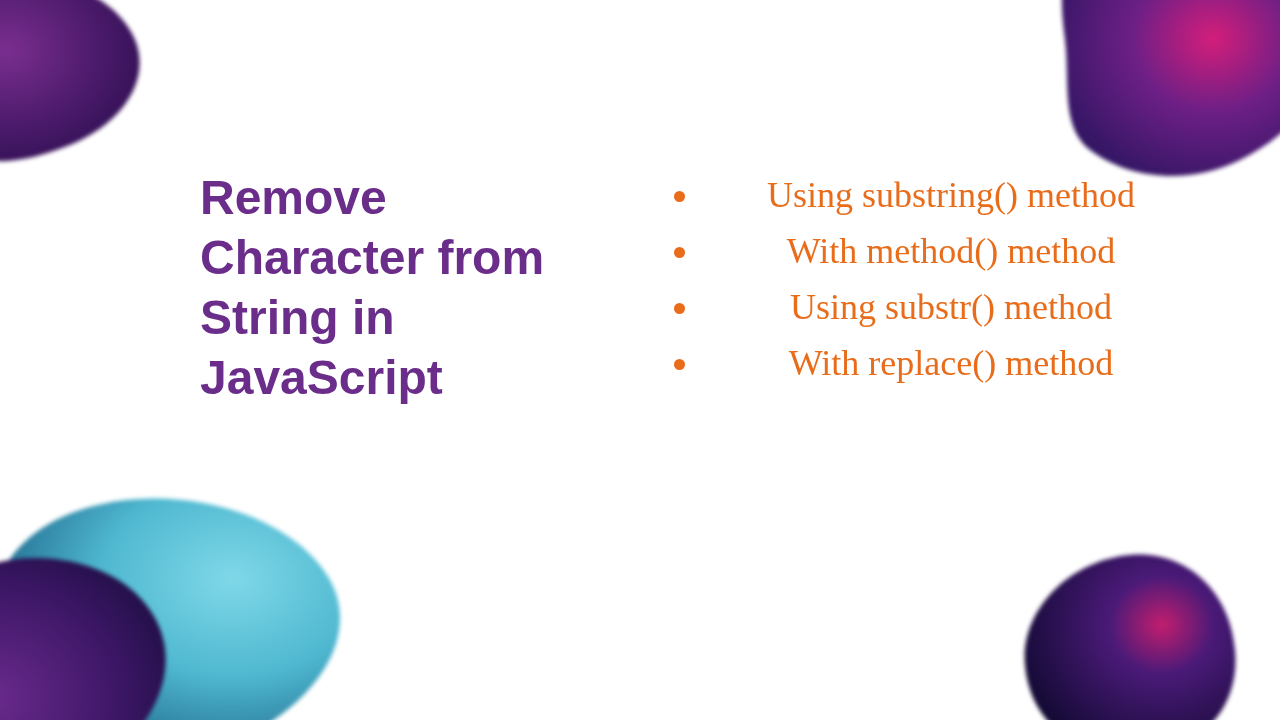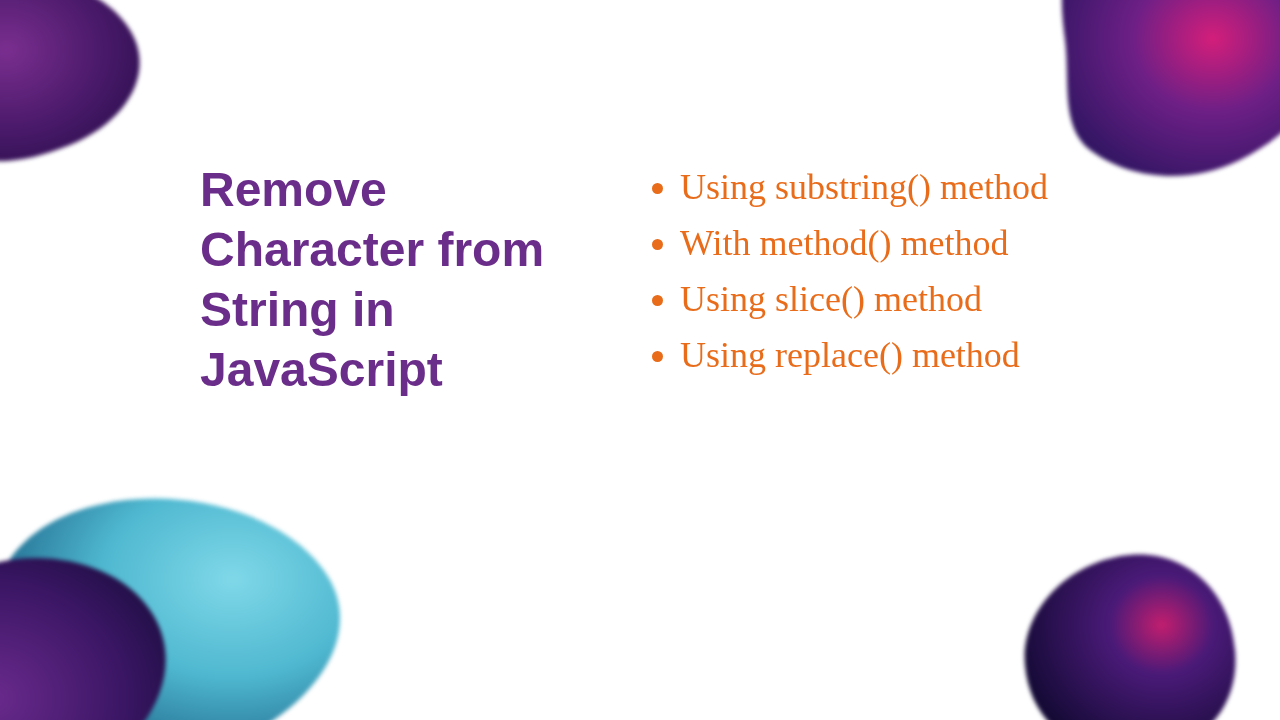--- a/index.html
+++ b/index.html
@@ -9,45 +9,45 @@
     background: #ffffff;
     position: relative;
     overflow: hidden;
     font-family: -apple-system, BlinkMacSystemFont, "Segoe UI", sans-serif;
   }
   .blob { position: absolute; filter: blur(2px); }
   .blob svg { display: block; }
 
   .content {
     position: absolute;
-    top: 160px;
+    top: 168px;
     left: 200px;
     right: 80px;
     display: flex;
-    gap: 64px;
+    gap: 86px;
   }
   .title {
     flex: 0 0 380px;
     color: #6b2d8a;
     font-size: 48px;
     font-weight: 700;
     line-height: 1.25;
   }
   .methods {
     flex: 1;
     color: #e86c1a;
     font-family: Georgia, 'Times New Roman', serif;
     font-size: 36px;
     line-height: 1.5;
   }
   .methods ul {
     list-style: disc;
     padding-left: 36px;
   }
-  .methods li { margin-bottom: 2px; }
+  .methods li { margin-bottom: 2px; text-align: center; }
 </style>
 </head>
 <body>
 
 <div class="blob" style="top:-30px; left:-80px;">
   <svg width="240" height="210" viewBox="0 0 240 210">
     <defs>
       <radialGradient id="g1" cx="40%" cy="40%" r="70%">
         <stop offset="0%" stop-color="#7a2e8f"></stop>
         <stop offset="60%" stop-color="#4b1a6b"></stop>
@@ -102,17 +102,17 @@
     <path fill="url(#g4)" d="M110,5 C165,0 210,40 215,100 C220,155 185,200 120,205 C60,210 10,175 5,115 C0,60 50,10 110,5 Z"></path>
   </svg>
 </div>
 
 <div class="content">
   <div class="title">Remove Character from String in JavaScript</div>
   <div class="methods">
     <ul>
       <li>Using substring() method</li>
       <li>With method() method</li>
-      <li>Using slice() method</li>
-      <li>Using replace() method</li>
+      <li>Using substr() method</li>
+      <li>With replace() method</li>
     </ul>
   </div>
 </div>
 
 </body></html>

